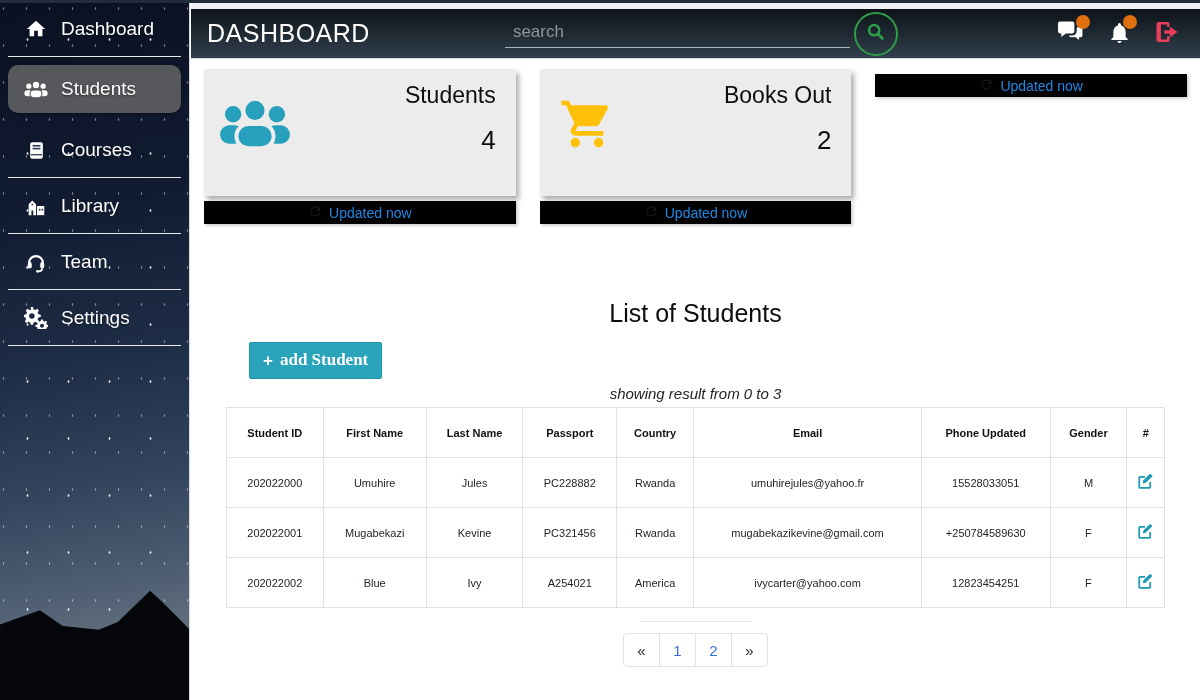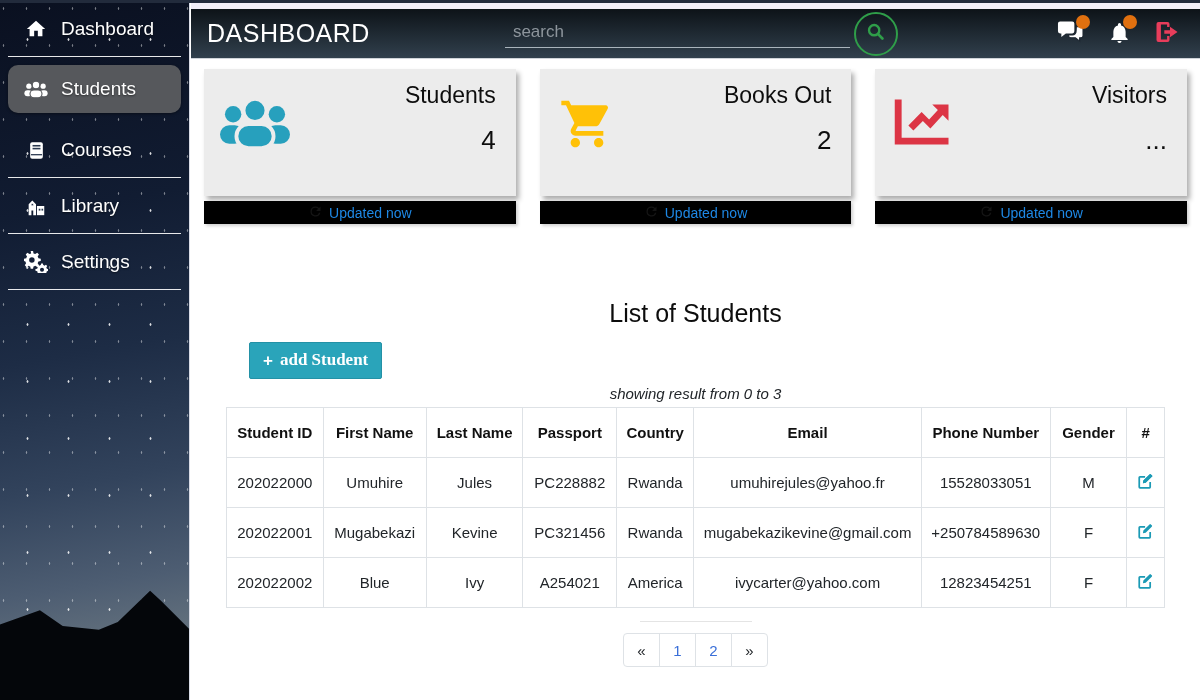--- a/index.html
+++ b/index.html
@@ -72,21 +72,21 @@
 
   
   .list-heading { text-align:center; font-size:25px; color:#0c0c0c; font-weight:400; margin-top:75px; }
   .add-btn { margin:14px 0 0 45px; background:#2aa4ba; color:#fff; border:1px solid #2391a6;
              padding:7px 13px 8px; font-family:"Liberation Serif", serif; font-weight:bold; font-size:17px;
              display:inline-flex; align-items:center; gap:7px; cursor:pointer; border-radius:2px; }
   .add-btn .plus { font-family:"Liberation Sans", sans-serif; font-weight:900; font-size:17px; line-height:1; }
   .showing { text-align:center; font-size:15px; color:#212529; margin:6px 0 5px;font-style:italic; }
   .table-wrap { padding:0 22px; }
   table { width:100%; border-collapse:collapse; background:#fff; table-layout:fixed; }
-  th, td { border:1px solid #dee2e6; text-align:center; height:50px; font-size:15px;
+  th, td { border:1px solid #dee2e6; text-align:center; height:50px; font-size:11px;
            color:#212529; padding:4px 6px; overflow:hidden; }
   th { font-weight:bold; color:#111; }
   .edit-btn { background:none; border:none; cursor:pointer; padding:2px; }
   .all-students { text-align:center; color:#8c8c8c; font-size:15px; letter-spacing:.4px; margin-top:17px; }
   .mini-hr { border:none; border-top:1px solid #e4e4e4; width:112px; margin:13px auto 11px; }
   .pagination { display:flex; justify-content:center; }
   .page-cell { min-width:37px; height:34px; border:1px solid #dee2e6; background:#fff; margin-left:-1px;
                display:flex; align-items:center; justify-content:center; font-size:15px;
                color:#212529; cursor:pointer; }
   .page-cell.num { color:#3a6fd8; }
@@ -146,20 +146,32 @@
           <path d="M4 22V10l4-4 4 4v12h-3v-5H7v5z"></path>
           <circle cx="8" cy="10.5" r="1.3" fill="#2a3950" stroke="#fff" stroke-width=".8"></circle>
           <rect x="13" y="12" width="8" height="10"></rect>
           <rect x="15" y="15" width="1.8" height="2" fill="#2a3950"></rect>
           <rect x="18" y="15" width="1.8" height="2" fill="#2a3950"></rect>
         </svg>
       </span>
       <span>Library</span>
     </div>
 
+    <div class="sb-item">
+      <span class="ic">
+        <svg width="22" height="22" viewBox="0 0 24 24">
+          <path d="M4.5 13a7.5 7.5 0 0 1 15 0" fill="none" stroke="#fff" stroke-width="2.4"></path>
+          <rect x="3" y="12" width="4.4" height="7" rx="2.2" fill="#fff"></rect>
+          <rect x="16.6" y="12" width="4.4" height="7" rx="2.2" fill="#fff"></rect>
+          <path d="M19 19a4.5 4.5 0 0 1-4.5 3.2" fill="none" stroke="#fff" stroke-width="2"></path>
+          <circle cx="13.7" cy="22.2" r="1.6" fill="#fff"></circle>
+        </svg>
+      </span>
+      <span>Team</span>
+    </div>
 
     <div class="sb-item">
       <span class="ic">
         <svg width="24" height="22" viewBox="0 0 26 24" fill="#fff">
           <path fill-rule="evenodd" d="M7.2 0h2.6l.5 2.6a7 7 0 0 1 1.8.8l2.3-1.4 1.8 1.8-1.4 2.3a7 7 0 0 1 .8 1.8l2.6.5v2.6l-2.6.5a7 7 0 0 1-.8 1.8l1.4 2.3-1.8 1.8-2.3-1.4a7 7 0 0 1-1.8.8l-.5 2.6H7.2l-.5-2.6a7 7 0 0 1-1.8-.8l-2.3 1.4L.8 15.6l1.4-2.3a7 7 0 0 1-.8-1.8L-.2 11V8.4l2.6-.5a7 7 0 0 1 .8-1.8L1.8 3.8 3.6 2l2.3 1.4a7 7 0 0 1 1.8-.8zM8.5 6.7a3 3 0 1 0 0 6 3 3 0 0 0 0-6z"></path>
           <path fill-rule="evenodd" d="M18.6 13.5h1.9l.4 1.9c.5.1.9.3 1.3.6l1.7-1 1.3 1.3-1 1.7c.3.4.5.8.6 1.3l1.9.4v1.9l-1.9.4c-.1.5-.3.9-.6 1.3l1 1.7-1.3 1.3-1.7-1c-.4.3-.8.5-1.3.6l-.4 1.9h-1.9l-.4-1.9a5 5 0 0 1-1.3-.6l-1.7 1-1.3-1.3 1-1.7a5 5 0 0 1-.6-1.3l-1.9-.4v-1.9l1.9-.4c.1-.5.3-.9.6-1.3l-1-1.7 1.3-1.3 1.7 1c.4-.3.8-.5 1.3-.6zm.95 4.8a2.2 2.2 0 1 0 0 4.4 2.2 2.2 0 0 0 0-4.4z"></path>
         </svg>
       </span>
       <span>Settings</span>
     </div>
@@ -263,32 +275,20 @@
           <span>
             <svg width="15" height="15" viewBox="0 0 24 24" fill="#151515">
                 <path d="M17.65 6.35A7.96 7.96 0 0 0 12 4a8 8 0 1 0 7.73 10h-2.08A6 6 0 1 1 12 6c1.66 0 3.14.69 4.22 1.78L13 11h7V4l-2.35 2.35z"></path>
               </svg>
           </span>
           <span>Updated now</span>
         </div>
       </div>
 
       <div class="card-block">
-        <div class="card">
-          <div class="card-icon">
-            <svg width="60" height="52" viewBox="0 0 48 40" fill="#dc3545">
-              <path d="M3 2h5.5v30.5H46V38H3z"></path>
-              <path d="M46 6v13l-4.6-4.6-9.9 10.8-6-6-7.6 7.6-4-4L24.5 12l6 6 7-7.6L33 6z"></path>
-            </svg>
-          </div>
-          <div class="card-body">
-            <div class="card-label">Visitors</div>
-            <div class="card-value">...</div>
-          </div>
-        </div>
         <div class="card-footer">
           <span>
             <svg width="15" height="15" viewBox="0 0 24 24" fill="#151515">
                 <path d="M17.65 6.35A7.96 7.96 0 0 0 12 4a8 8 0 1 0 7.73 10h-2.08A6 6 0 1 1 12 6c1.66 0 3.14.69 4.22 1.78L13 11h7V4l-2.35 2.35z"></path>
               </svg>
           </span>
           <span>Updated now</span>
         </div>
       </div>
     </div>
@@ -317,21 +317,21 @@
             <col style="width:4%">
         </colgroup>
         <thead>
           <tr>
             <th>Student ID</th>
             <th>First Name</th>
             <th>Last Name</th>
             <th>Passport</th>
             <th>Country</th>
             <th>Email</th>
-            <th>Phone Number</th>
+            <th>Phone Updated</th>
             <th>Gender</th>
             <th>#</th>
           </tr>
         </thead>
         <tbody>
           <tr>
             <td>202022000</td>
             <td>Umuhire</td>
             <td>Jules</td>
             <td>PC228882</td>

